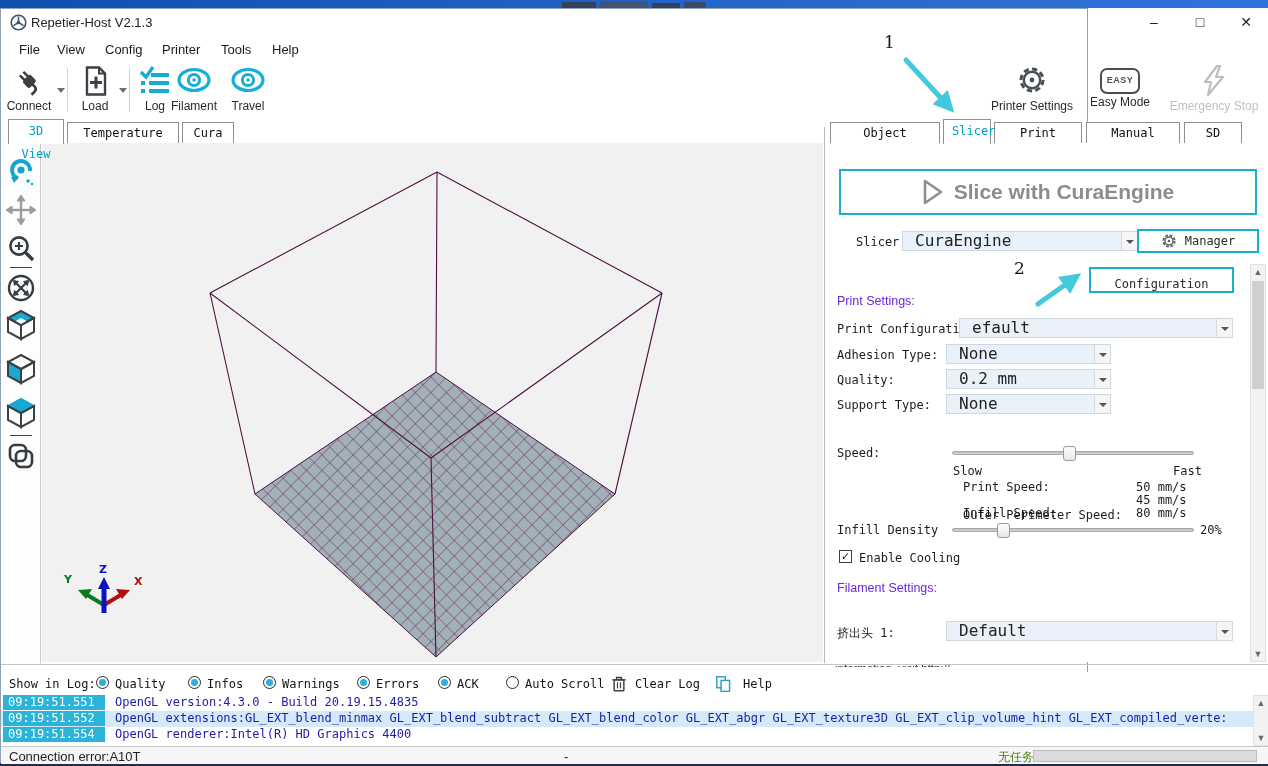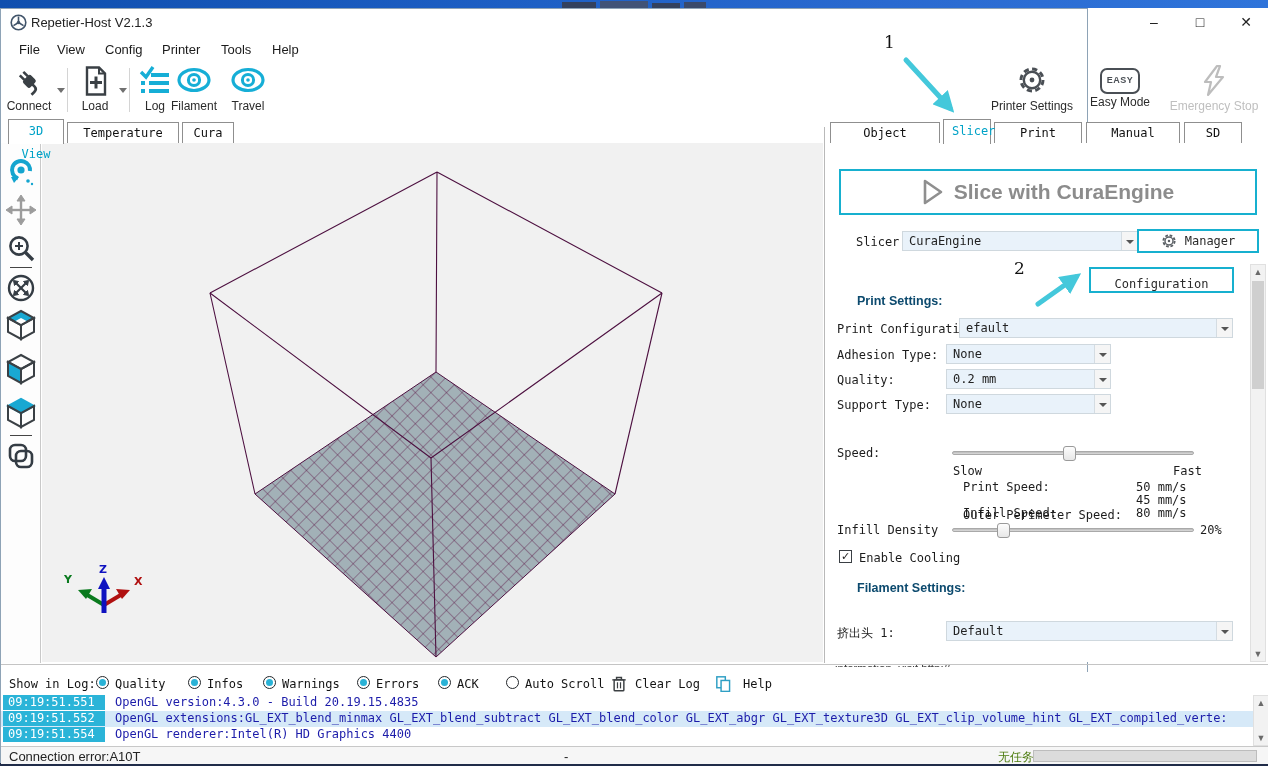--- a/index.html
+++ b/index.html
@@ -44,23 +44,23 @@
   #left-tools { position:absolute; left:0; top:0; width:40px; height:520px; background:#fdfdfd; border-right:1px solid #c9c9c9; }
   .ltool { position:absolute; left:5px; width:30px; height:30px; }
   .lsep { position:absolute; left:9px; width:22px; height:1px; background:#444; }
   #viewport { position:absolute; left:41px; top:0; width:781px; height:519px; background:#f1f1f1; }
   #main-divider { position:absolute; left:823px; top:-16px; width:1px; height:536px; background:#b9b9b9; }
 
   
   #rpanel { position:absolute; left:828px; top:0; width:440px; height:519px; background:#fff; }
   .cyan-btn { position:absolute; border:2px solid #17b0cf; background:#fff; display:flex; align-items:center; justify-content:center; gap:10px; }
   .rlabel { position:absolute; font-family:"DejaVu Sans Mono", monospace; font-size:12px; color:#1c1c1c; }
-  .rheading { position:absolute; font-size:12.5px; font-weight:bold; color:#0c4a6e;margin-left:20px; }
+  .rheading { position:absolute; font-size:12.5px; font-weight:normal; color:#6d28d9; }
   .dropdown { position:absolute; height:20px; display:flex; border:1px solid #cfd8de; background:#e9f2fa; }
-  .dd-value { flex:1; font-family:"DejaVu Sans Mono", monospace; font-size:12px; color:#222; line-height:18px; padding-left:6px; overflow:hidden; white-space:nowrap; }
+  .dd-value { flex:1; font-family:"DejaVu Sans Mono", monospace; font-size:16px; color:#222; line-height:18px; padding-left:12px; overflow:hidden; white-space:nowrap; }
   .dd-caret { width:16px; background:#f5f5f5; border-left:1px solid #d4dce2; position:relative; }
   .dd-caret:after { content:""; position:absolute; left:4px; top:8px; border-left:4px solid transparent; border-right:4px solid transparent; border-top:4px solid #555; }
   .slider-track { position:absolute; height:4px; background:linear-gradient(#b9b9b9,#dcdcdc); border:1px solid #a9a9a9; border-radius:2px; }
   .slider-thumb { position:absolute; width:13px; height:15px; background:linear-gradient(#fdfdfd,#e7e7e7); border:1px solid #9a9a9a; border-radius:3px; }
   .checkbox { position:absolute; width:13px; height:13px; border:1.5px solid #3a3f44; background:#fff; font-size:11px; line-height:11px; text-align:center; color:#222; }
   .vscroll { position:absolute; width:16px; background:#f2f2f2; border:1px solid #e0e0e0; }
   .vthumb { position:absolute; left:1px; width:12px; background:#cfcfcf; }
   .varrow { position:absolute; left:0; width:14px; height:14px; color:#6a6a6a; font-size:9px; text-align:center; line-height:14px; }
 
   

